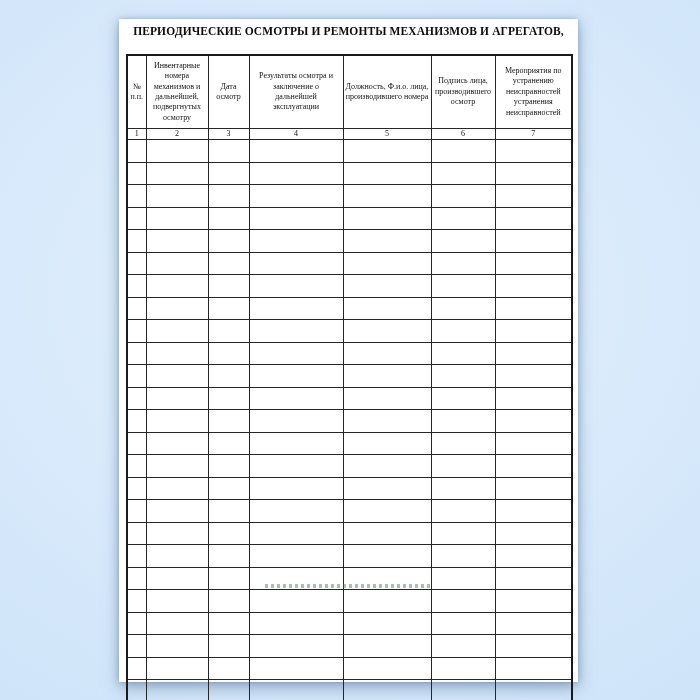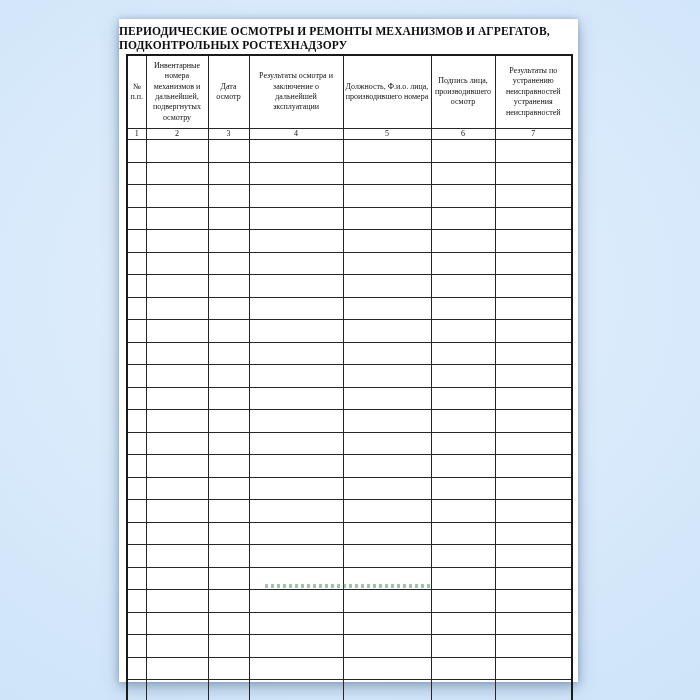--- a/index.html
+++ b/index.html
@@ -21,21 +21,21 @@
     top: 19px;
     width: 459px;
     height: 663px;
     background: #ffffff;
     box-shadow: 0 5px 14px rgba(70, 100, 140, 0.50),
                 0 0 5px rgba(70, 100, 140, 0.30);
   }
   .doc-title {
     padding-top: 6px;
     height: 28px;
-    text-align: left;
+    text-align: center;
     font-weight: bold;
     font-size: 11.5px;
     line-height: 1.18;
     color: #0d0d0d;
     letter-spacing: 0.1px;
   }
   table.form {
     border-collapse: collapse;
     table-layout: fixed;
     width: 445px;
@@ -82,42 +82,41 @@
     pointer-events: none;
   }
 </style>
 </head>
 <body>
 
 <div class="sheet">
 
   <div class="doc-title">
     <div>ПЕРИОДИЧЕСКИЕ ОСМОТРЫ И РЕМОНТЫ МЕХАНИЗМОВ И АГРЕГАТОВ,</div>
-    <div>ПОДКОНТРОЛЬНЫХ РОСТЕХНАДЗОРУ</div>
   </div>
 
   <table class="form">
     <colgroup>
       <col style="width:19px">
       <col style="width:62px">
       <col style="width:41px">
       <col style="width:94px">
       <col style="width:88px">
       <col style="width:64px">
       <col style="width:77px">
     </colgroup>
     <thead>
       <tr class="header-row">
         <th>№ п.п.</th>
         <th>Инвентарные номера механизмов и дальнейшей, подвергнутых осмотру</th>
         <th>Дата осмотр</th>
         <th>Результаты осмотра и заключение о дальнейшей эксплуатации</th>
         <th>Должность, Ф.и.о. лица, производившего номера</th>
         <th>Подпись лица, производившего осмотр</th>
-        <th>Результаты по устранению неисправностей устранения неисправностей</th>
+        <th>Мероприятия по устранению неисправностей устранения неисправностей</th>
       </tr>
       <tr class="numbers-row">
         <td>1</td>
         <td>2</td>
         <td>3</td>
         <td>4</td>
         <td>5</td>
         <td>6</td>
         <td>7</td>
       </tr>

